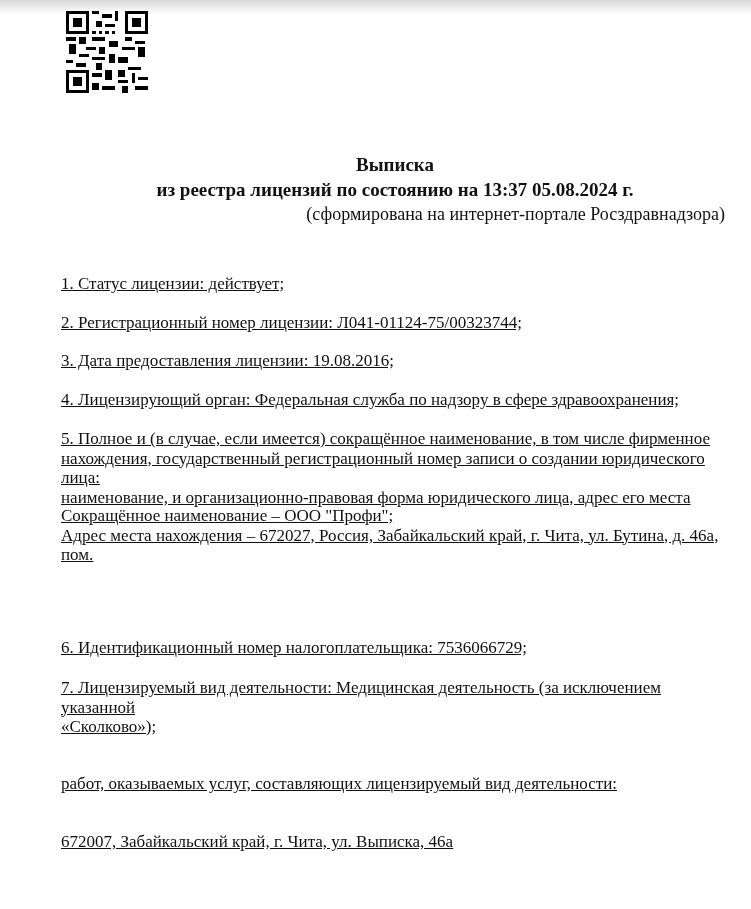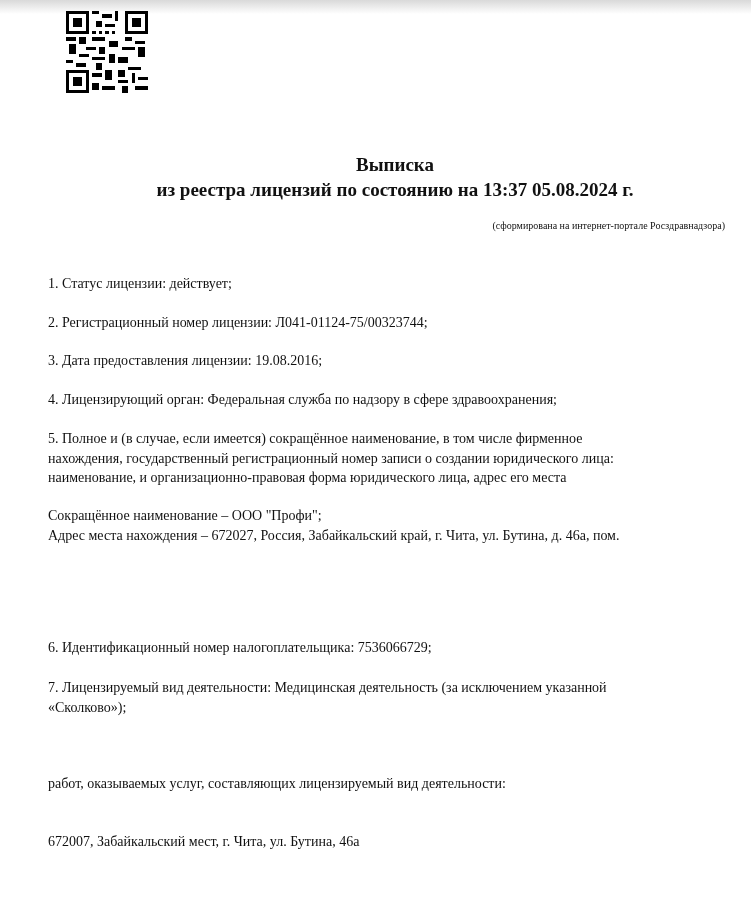--- a/index.html
+++ b/index.html
@@ -4,22 +4,22 @@
 <style>
   html, body { margin:0; padding:0; background:#ffffff; }
   body { width:751px; height:909px; position:relative; overflow:hidden;
          font-family:"Liberation Serif", "DejaVu Serif", serif; color:#111; }
   .topshade { position:absolute; left:0; top:0; width:751px; height:14px;
               background:linear-gradient(#d9d9d9, rgba(255,255,255,0)); }
   .qr { position:absolute; left:66px; top:11px; width:82px; height:82px; }
   .title { position:absolute; left:0; width:790px; text-align:center; font-weight:bold; font-size:19px; }
   .t1 { top:154px; }
   .t2 { top:179px; }
-  .portal { position:absolute; right:26px; top:220px; font-size:10px; }
-  .para { position:absolute; left:48px; width:660px; font-size:14px; line-height:19.5px; }
+  .portal { position:absolute; right:26px; top:204px; font-size:18px; }
+  .para { position:absolute; left:61px; width:660px; font-size:17px; line-height:19.5px;text-decoration:underline; }
   .para p { margin:0; }
 </style>
 </head>
 <body>
 
 <div class="topshade"></div>
 
 <svg class="qr" viewBox="0 0 25 25" shape-rendering="crispEdges">
   <rect width="25" height="25" fill="#fff"></rect>
   <g fill="#000">
@@ -102,14 +102,14 @@
   <p>6. Идентификационный номер налогоплательщика: 7536066729;</p>
 </div>
 <div class="para" style="top:678px">
   <p>7. Лицензируемый вид деятельности: Медицинская деятельность (за исключением указанной</p>
   <p>«Сколково»);</p>
 </div>
 <div class="para" style="top:774px">
   <p>работ, оказываемых услуг, составляющих лицензируемый вид деятельности:</p>
 </div>
 <div class="para" style="top:832px">
-  <p>672007, Забайкальский мест, г. Чита, ул. Бутина, 46а</p>
+  <p>672007, Забайкальский край, г. Чита, ул. Выписка, 46а</p>
 </div>
 
 </body></html>

